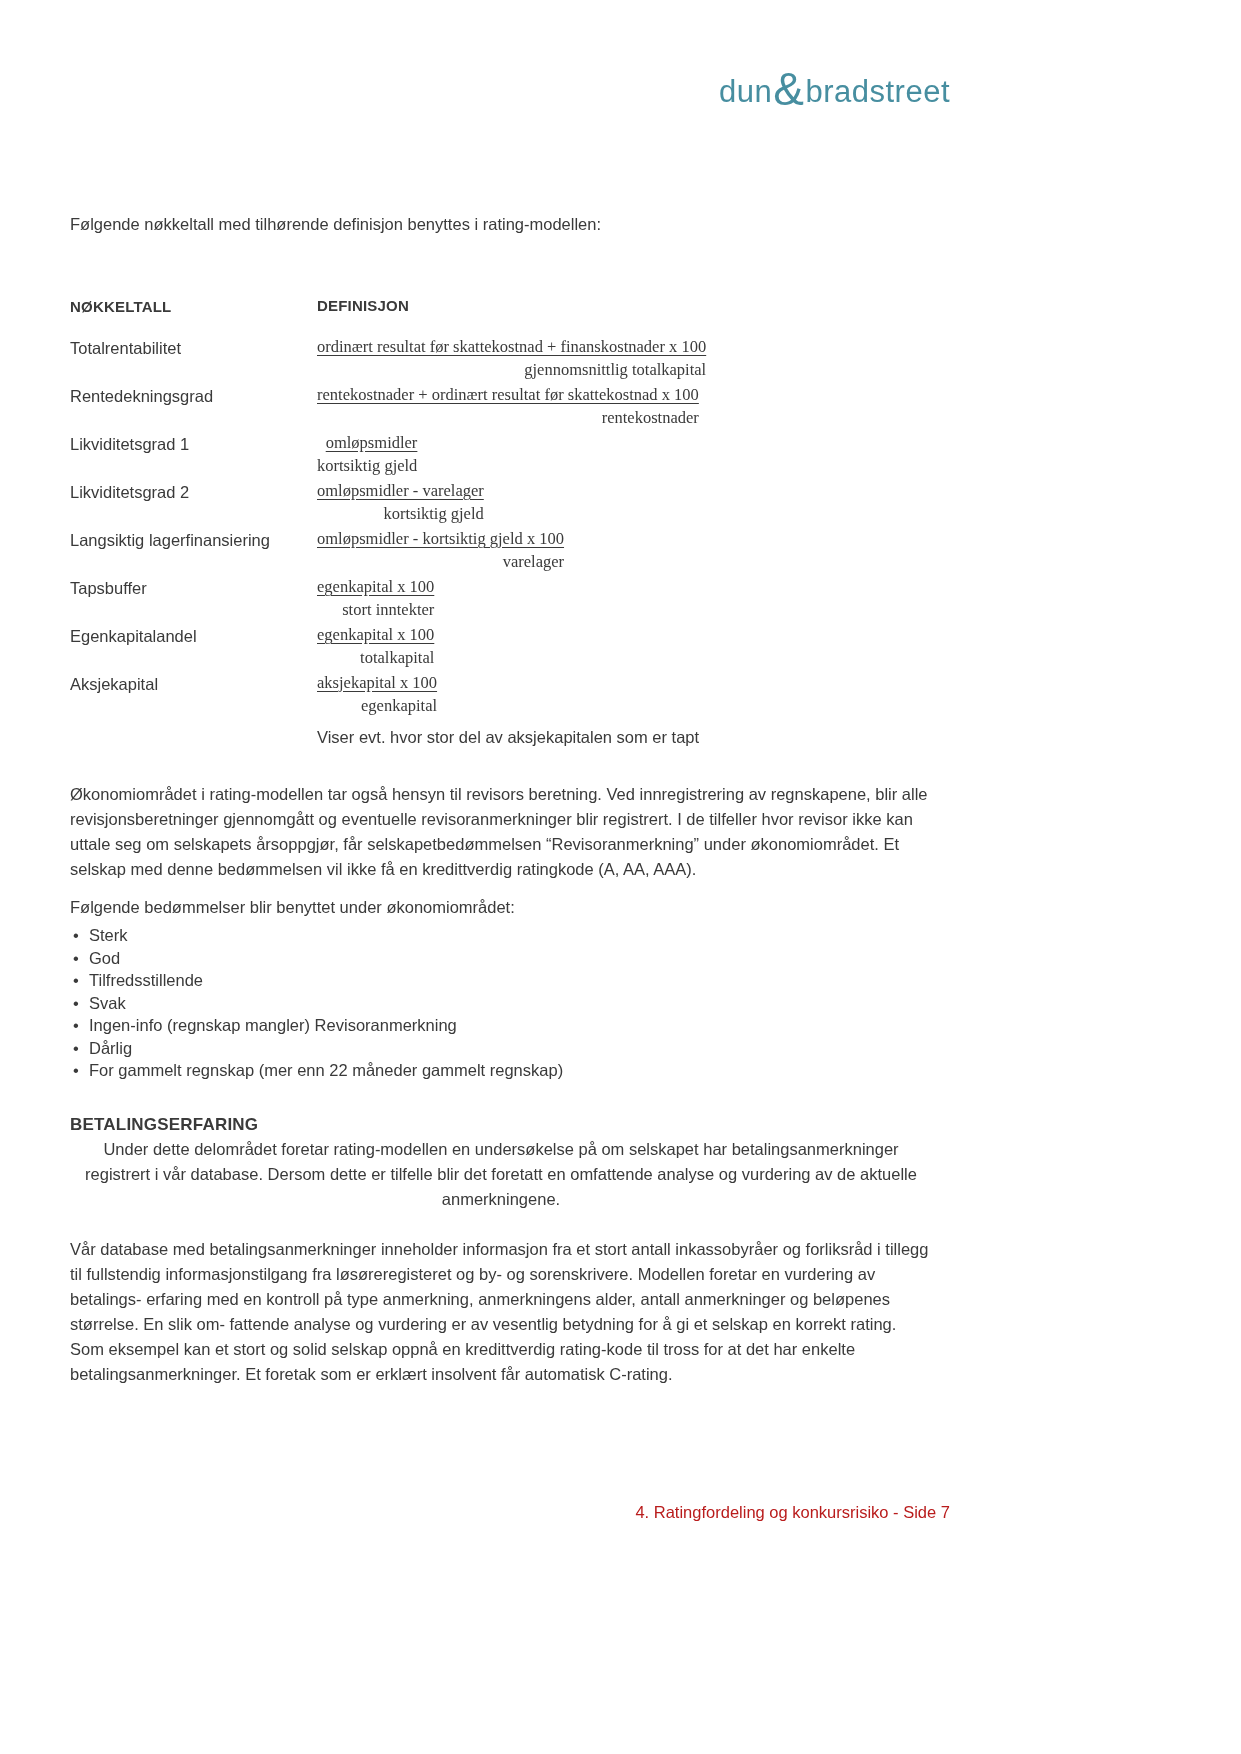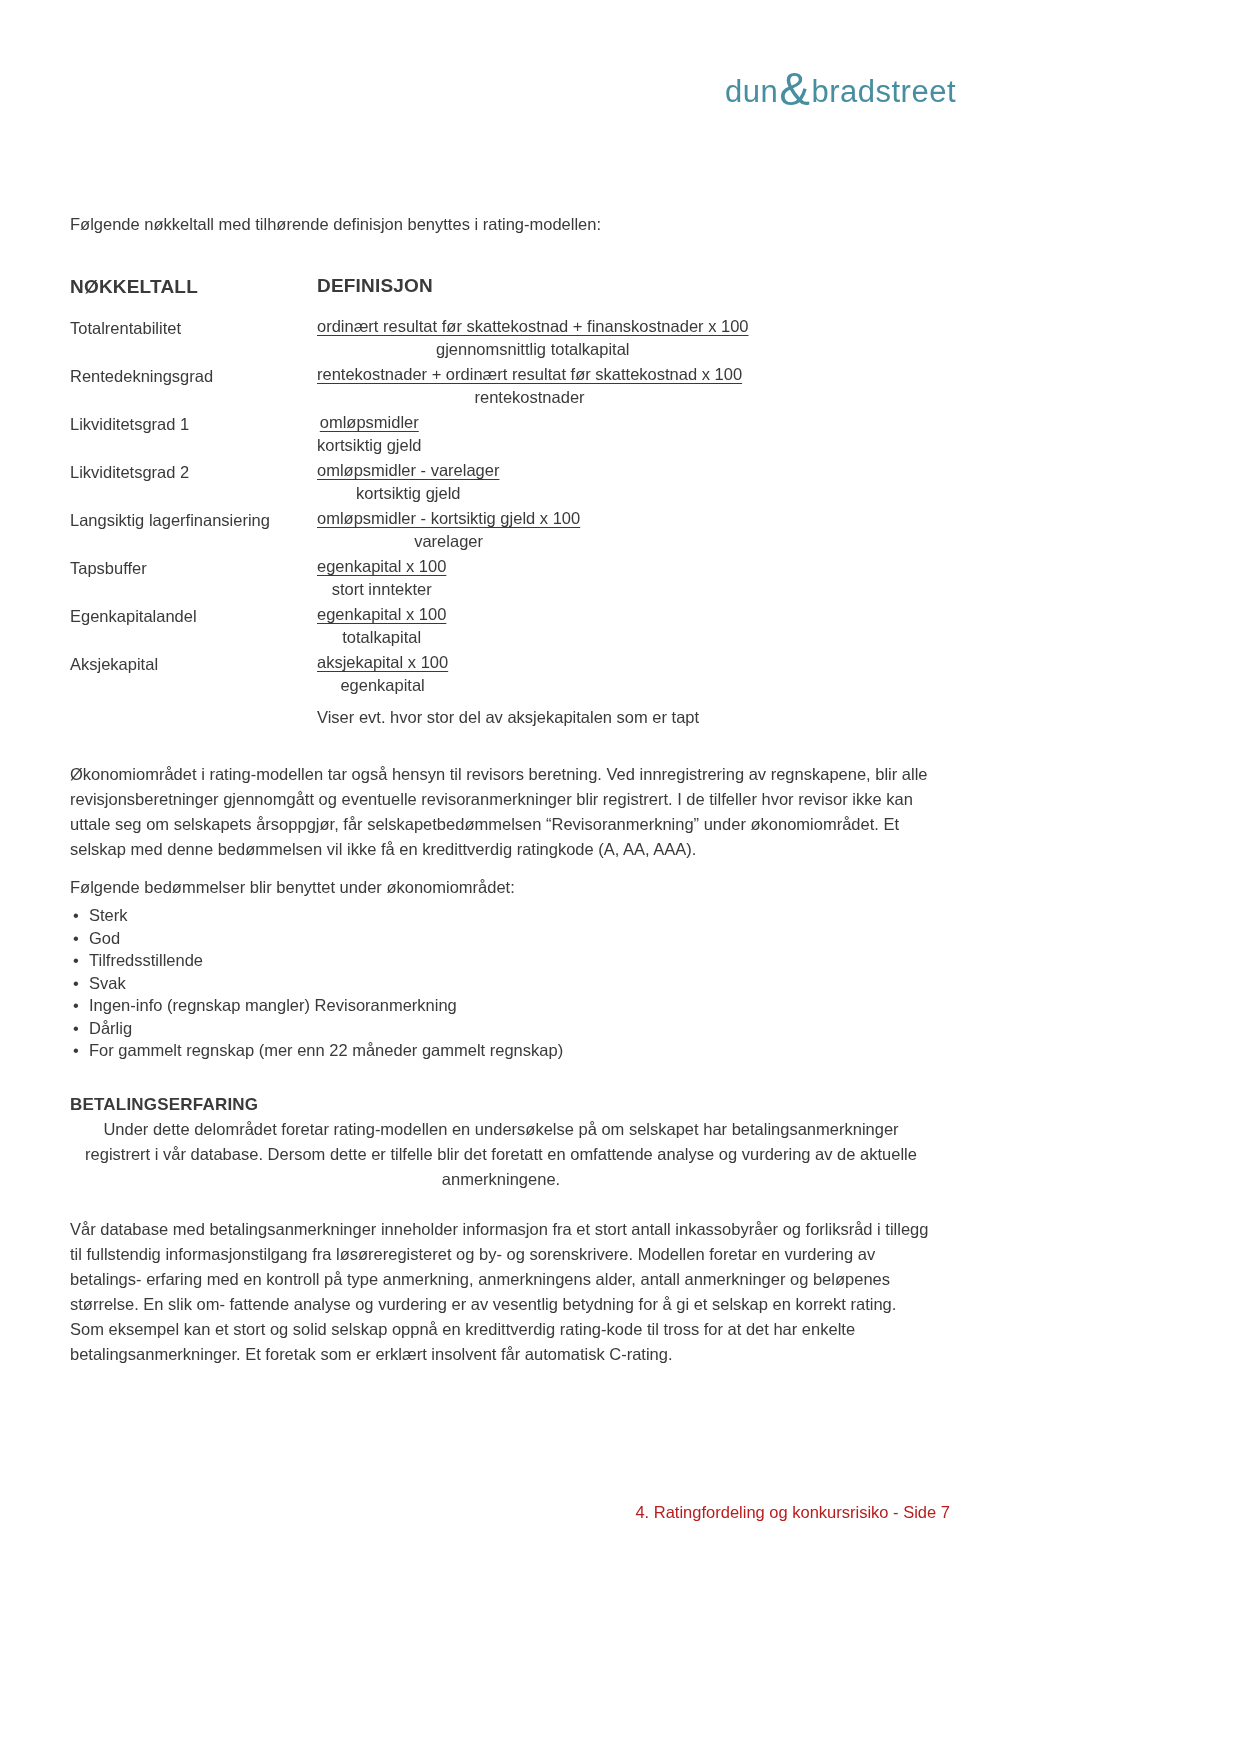--- a/index.html
+++ b/index.html
@@ -12,21 +12,21 @@
     background: #ffffff;
     font-family: "Liberation Sans", "DejaVu Sans", sans-serif;
     color: #3a3a3a;
     font-size: 16.5px;
     line-height: 25px;
     overflow: hidden;
   }
   .logo {
     position: absolute;
     top: 66px;
-    right: 285px;
+    right: 291px;
     display: flex;
     align-items: center;
     color: #478ea0;
     font-size: 31px;
     letter-spacing: 0.5px;
     font-weight: 400;
   }
   .logo .amp {
     font-size: 46px;
     font-weight: 300;
@@ -40,27 +40,28 @@
     width: 862px;
   }
   .intro { margin-bottom: 36px; }
   .kv-row {
     display: grid;
     grid-template-columns: 247px 1fr;
     align-items: start;
     margin-bottom: 2px;
   }
   .kv-head { margin-bottom: 16px; }
-  .col-header { font-weight: bold; font-size: 19px; letter-spacing: 0.2px; }
+  .col-header { font-weight: bold; font-size: 15px; letter-spacing: 0.2px; margin-top: 20px; }
   .kv-label { padding-top: 1px; }
   .frac {
     display: inline-block;
-    text-align: center;
+    text-align: right;
     line-height: 23px;
     justify-self: start;
+    font-family: Liberation Serif, serif;
   }
   .num { display: block; text-decoration: underline; text-underline-offset: 3px; }
   .den { display: block; }
   .kv-note { margin-left: 247px; margin-top: 8px; }
   .para-economy { margin-top: 32px; }
   .list-intro { margin-top: 13px; }
   ul.judgements { list-style: none; margin-top: 4px; }
   ul.judgements li {
     position: relative;
     padding-left: 19px;

